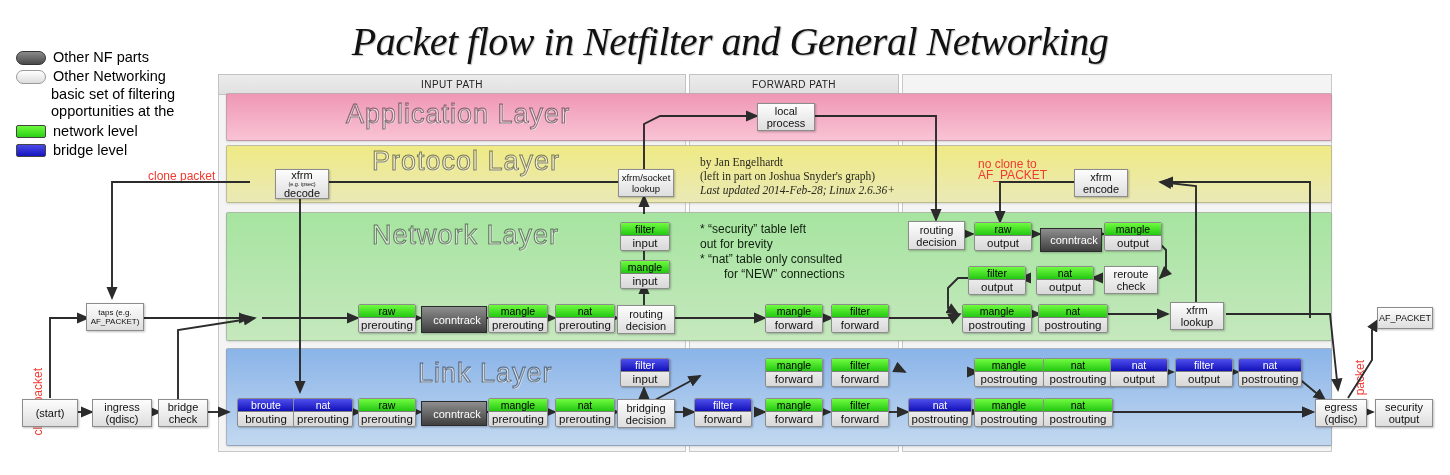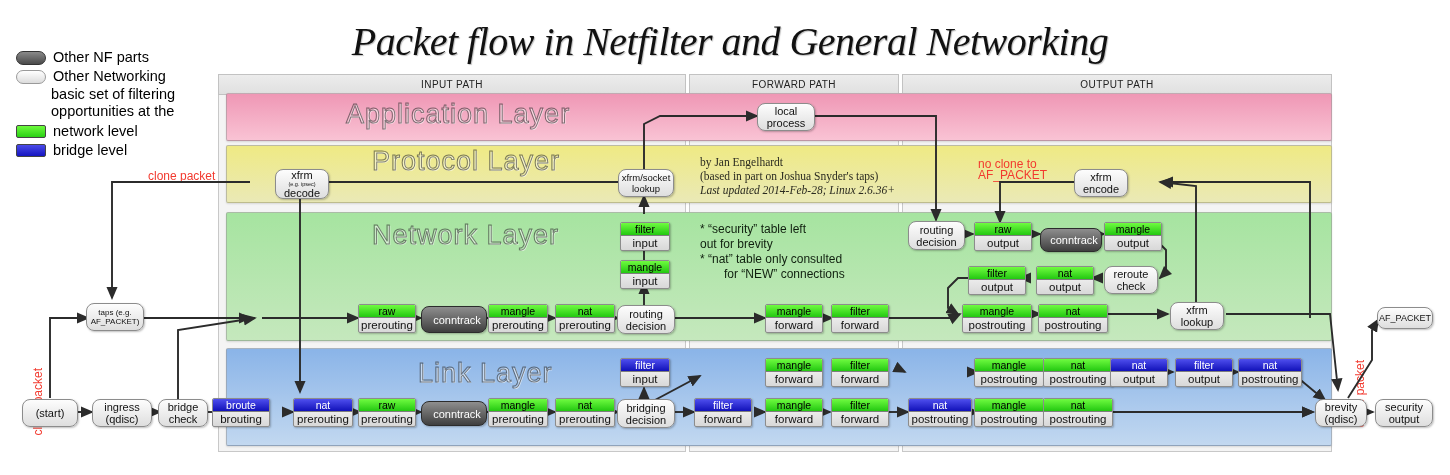--- a/index.html
+++ b/index.html
@@ -45,21 +45,21 @@
 
   
   .tbl{position:absolute;border:1px solid #8c8c8c;background:linear-gradient(#fdfdfd,#d8d8d8);
        border-radius:2px;box-shadow:1px 1px 2px rgba(0,0,0,.25);overflow:hidden;
        text-align:center;}
   .tbl .hd{font-size:10.5px;line-height:12px;color:#fff;border-bottom:1px solid #7d7d7d;}
   .tbl .hd.g{background:linear-gradient(#6ffb40,#23c811);color:#000;}
   .tbl .hd.b{background:linear-gradient(#4f4fee,#1111b9);color:#fff;}
   .tbl .bd{font-size:11.5px;line-height:14px;color:#111;}
 
-  .oval{position:absolute;border:1px solid #8c8c8c;border-radius:8px;
+  .oval{position:absolute;border:1px solid #8c8c8c;border-radius:0;
         background:linear-gradient(#fdfdfd,#dedede);box-shadow:1px 1px 2px rgba(0,0,0,.25);
         display:flex;align-items:center;justify-content:center;flex-direction:column;
         text-align:center;font-size:11px;line-height:12px;color:#111;}
   .oval.dark{background:linear-gradient(#8e8e8e,#3f3f3f);color:#fff;border-color:#2c2c2c;padding-left:6px;}
   .oval .sub{font-size:5.5px;line-height:6px;}
 
   .rnote{position:absolute;color:#f23a2f;font-size:12px;line-height:11px;white-space:nowrap;}
   .rnote.vert{writing-mode:vertical-rl;transform:rotate(180deg);}
   .credit{position:absolute;font-family:"Liberation Serif",serif;font-size:11.5px;
           line-height:14px;color:#2a2a20;white-space:nowrap;}
@@ -94,34 +94,33 @@
   </div>
 
   <div id="title">Packet flow in Netfilter and General Networking</div>
 
   <div class="colframe" style="left:218px;top:74px;width:466px;height:376px;"></div>
   <div class="colframe" style="left:689px;top:74px;width:208px;height:376px;"></div>
   <div class="colframe" style="left:902px;top:74px;width:428px;height:376px;"></div>
 
   <div class="colhdr" style="left:218px;top:74px;width:466px;">INPUT PATH</div>
   <div class="colhdr" style="left:689px;top:74px;width:208px;">FORWARD PATH</div>
-  <div class="colhdr" style="left:902px;top:74px;width:428px;">OUTPUT PATH</div>
 
   <div class="band band-app" style="left:226px;top:93px;width:1104px;height:46px;"></div>
   <div class="band band-proto" style="left:226px;top:145px;width:1104px;height:56px;"></div>
   <div class="band band-net" style="left:226px;top:212px;width:1104px;height:127px;"></div>
   <div class="band band-link" style="left:226px;top:348px;width:1104px;height:96px;"></div>
 
   <div class="band-label" style="left:346px;top:99px;">Application Layer</div>
   <div class="band-label" style="left:372px;top:146px;">Protocol Layer</div>
   <div class="band-label" style="left:372px;top:220px;">Network Layer</div>
   <div class="band-label" style="left:418px;top:358px;">Link Layer</div>
 
   <div class="credit" style="left:700px;top:155px;">by Jan Engelhardt</div>
-  <div class="credit" style="left:700px;top:169px;">(based in part on Joshua Snyder's taps)</div>
+  <div class="credit" style="left:700px;top:169px;">(left in part on Joshua Snyder's graph)</div>
   <div class="credit" style="left:700px;top:183px;font-style:italic;">Last updated 2014-Feb-28; Linux 2.6.36+</div>
 
   <div class="starnote" style="left:700px;top:222px;">* “security” table left</div>
   <div class="starnote" style="left:700px;top:237px;">   out for brevity</div>
   <div class="starnote" style="left:700px;top:252px;">* “nat” table only consulted</div>
   <div class="starnote" style="left:700px;top:267px;margin-left:24px;">   for “NEW” connections</div>
 
   <div class="rnote" style="left:148px;top:171px;">clone packet</div>
   <div class="rnote vert" style="left:33px;top:368px;">clone packet</div>
   <div class="rnote vert" style="left:1355px;top:360px;">clone packet</div>
@@ -281,21 +280,21 @@
     <span>xfrm</span>
     <span>encode</span>
   </div>
 
   <div class="oval" style="left:1170px;top:302px;width:52px;height:26px;">
     <span>xfrm</span>
     <span>lookup</span>
   </div>
 
   <div class="oval" style="left:1315px;top:399px;width:50px;height:26px;">
-    <span>brevity</span>
+    <span>egress</span>
     <span>(qdisc)</span>
   </div>
 
   <div class="oval" style="left:1375px;top:399px;width:56px;height:26px;">
     <span>security</span>
     <span>output</span>
   </div>
 
   <div class="oval" style="left:1377px;top:307px;width:54px;height:20px;font-size:9px;">
     <span>AF_PACKET</span>
@@ -361,21 +360,21 @@
   </div>
   <div class="tbl" style="left:962px;top:304px;width:68px;">
     <div class="hd g">mangle</div>
     <div class="bd">postrouting</div>
   </div>
   <div class="tbl" style="left:1038px;top:304px;width:68px;">
     <div class="hd g">nat</div>
     <div class="bd">postrouting</div>
   </div>
 
-  <div class="tbl" style="left:212px;top:398px;width:56px;">
+  <div class="tbl" style="left:237px;top:398px;width:56px;">
     <div class="hd b">broute</div>
     <div class="bd">brouting</div>
   </div>
   <div class="tbl" style="left:293px;top:398px;width:58px;">
     <div class="hd b">nat</div>
     <div class="bd">prerouting</div>
   </div>
   <div class="tbl" style="left:358px;top:398px;width:56px;">
     <div class="hd g">raw</div>
     <div class="bd">prerouting</div>

